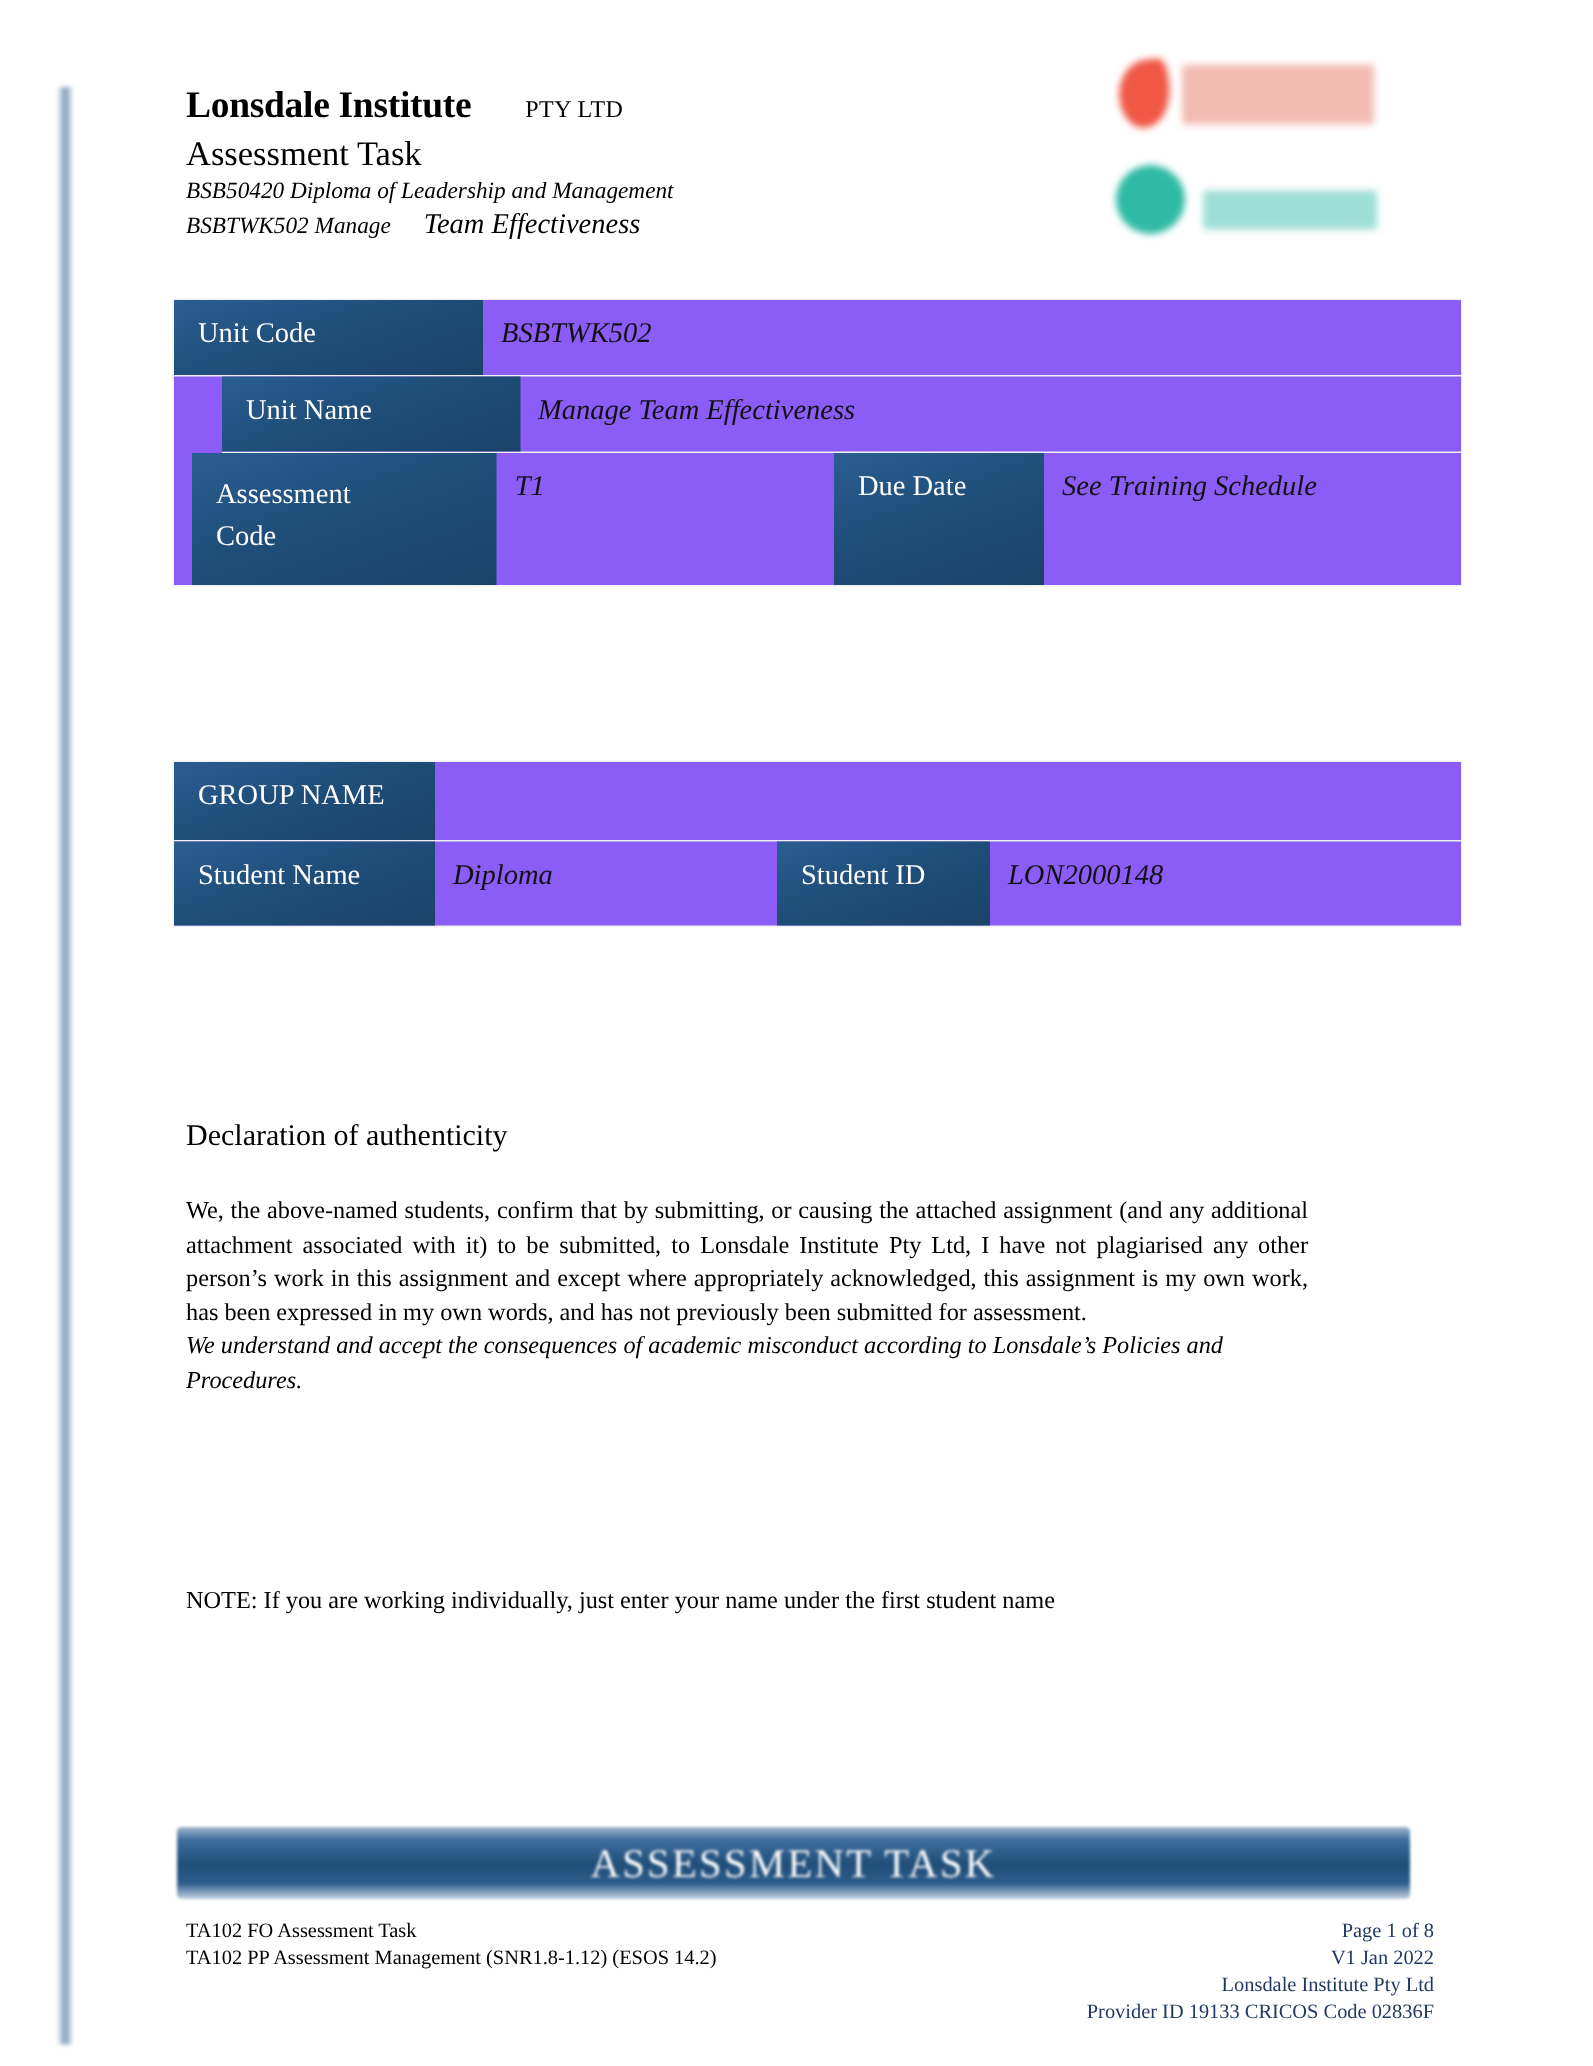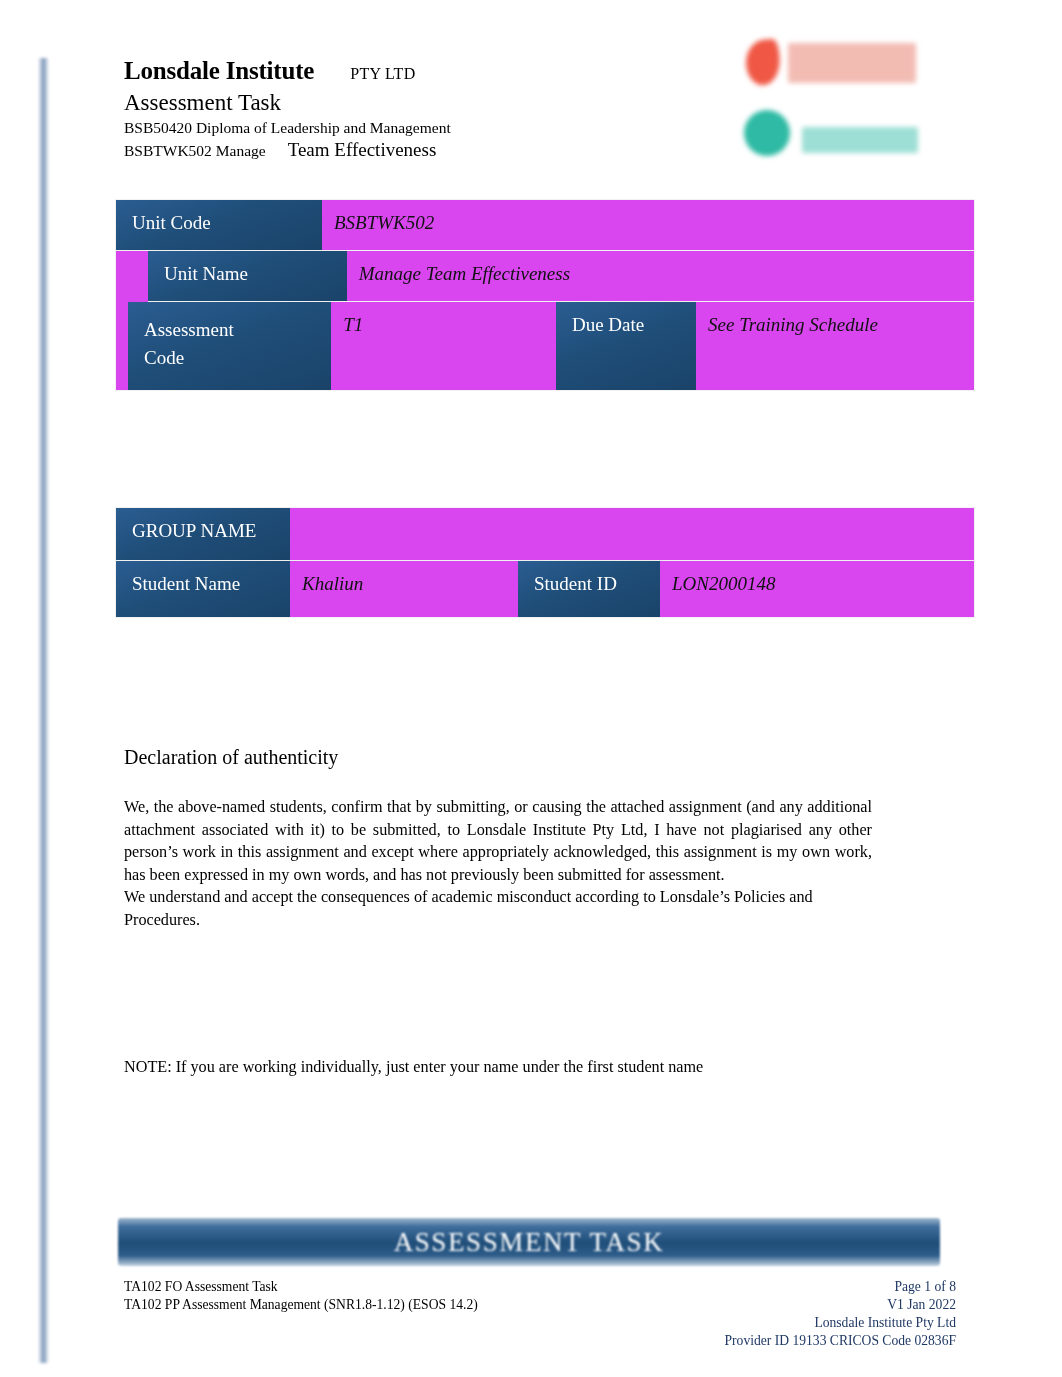--- a/index.html
+++ b/index.html
@@ -54,20 +54,21 @@
     letter-spacing: 0.3px;
   }
   .title-line2 {
     font-size: 23px;
     line-height: 28px;
   }
   .course-line {
     font-size: 15.5px;
     line-height: 22px;
     white-space: nowrap;
+    font-style: italic;
   }
   .course-line .big {
     font-size: 19px;
     padding-left: 22px;
   }
 
   
   .logos {
     position: absolute;
     left: 742px;
@@ -108,21 +109,21 @@
     width: 116px; height: 26px;
     background: rgba(23,179,154,0.42);
     border-radius: 2px;
   }
 
   
   .info-table {
     position: absolute;
     left: 116px;
     width: 858px;
-    background: #d946ef;
+    background: #8b5cf6;
     box-shadow: 0 0 0 1px #f1f1f1;
   }
   .info-table .row {
     display: flex;
     position: relative;
     border-bottom: 1px solid #f0f0f0;
   }
   .info-table .row:last-child { border-bottom: none; }
 
   .cell-label {
@@ -178,21 +179,21 @@
   .decl-body {
     position: absolute;
     left: 124px;
     top: 796px;
     width: 748px;
     font-size: 16.2px;
     line-height: 22.6px;
     text-align: justify;
   }
   .decl-body p { margin: 0; }
-  .decl-body p.second { text-align: left; }
+  .decl-body p.second { text-align: left; font-style: italic; }
 
   .note {
     position: absolute;
     left: 124px;
     top: 1058px;
     font-size: 16.2px;
   }
 
   
   .banner {
@@ -288,21 +289,21 @@
 
 <div class="info-table" id="table-student">
 
   <div class="row row-1">
     <div class="cell-label lab-main">GROUP NAME</div>
     <div class="cell-value val-main"></div>
   </div>
 
   <div class="row row-2">
     <div class="cell-label lab-main">Student Name</div>
-    <div class="cell-value val-split">Khaliun</div>
+    <div class="cell-value val-split">Diploma</div>
     <div class="spacer"></div>
     <div class="cell-label lab-sid">Student ID</div>
     <div class="cell-value val-sid">LON2000148</div>
   </div>
 
 </div>
 
 <div class="decl-heading">Declaration of authenticity</div>
 <div class="decl-body">
   <p>We, the above-named students, confirm that by submitting, or causing the attached assignment (and any additional attachment associated with it) to be submitted, to Lonsdale Institute Pty Ltd, I have not plagiarised any other person’s work in this assignment and except where appropriately acknowledged, this assignment is my own work, has been expressed in my own words, and has not previously been submitted for assessment.</p>

